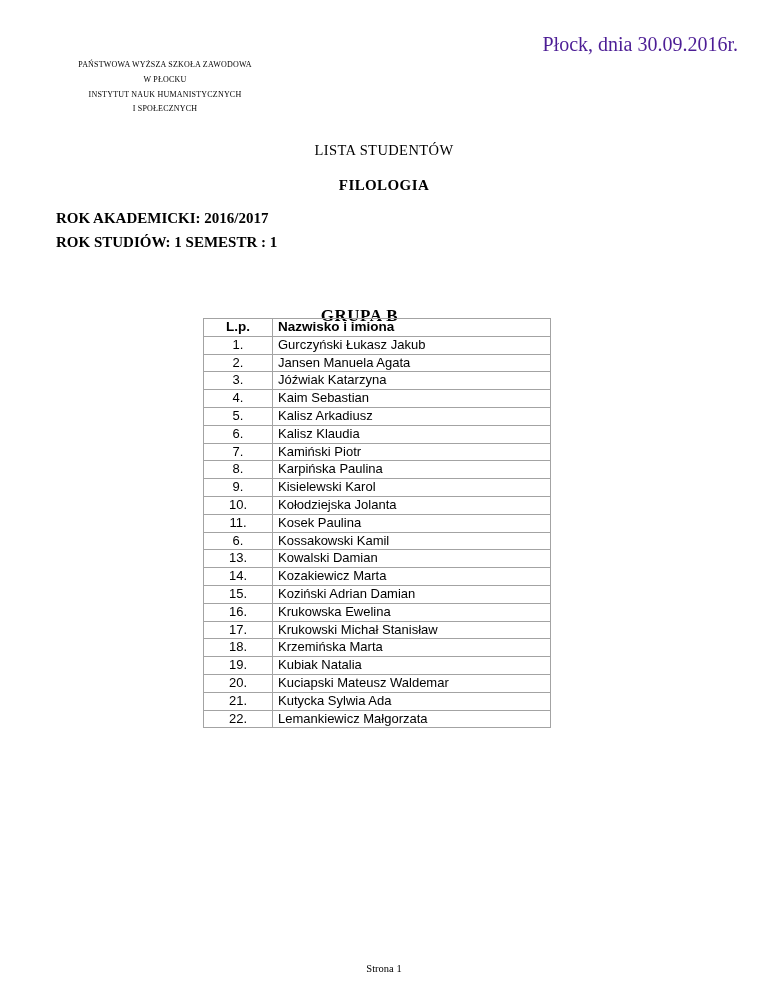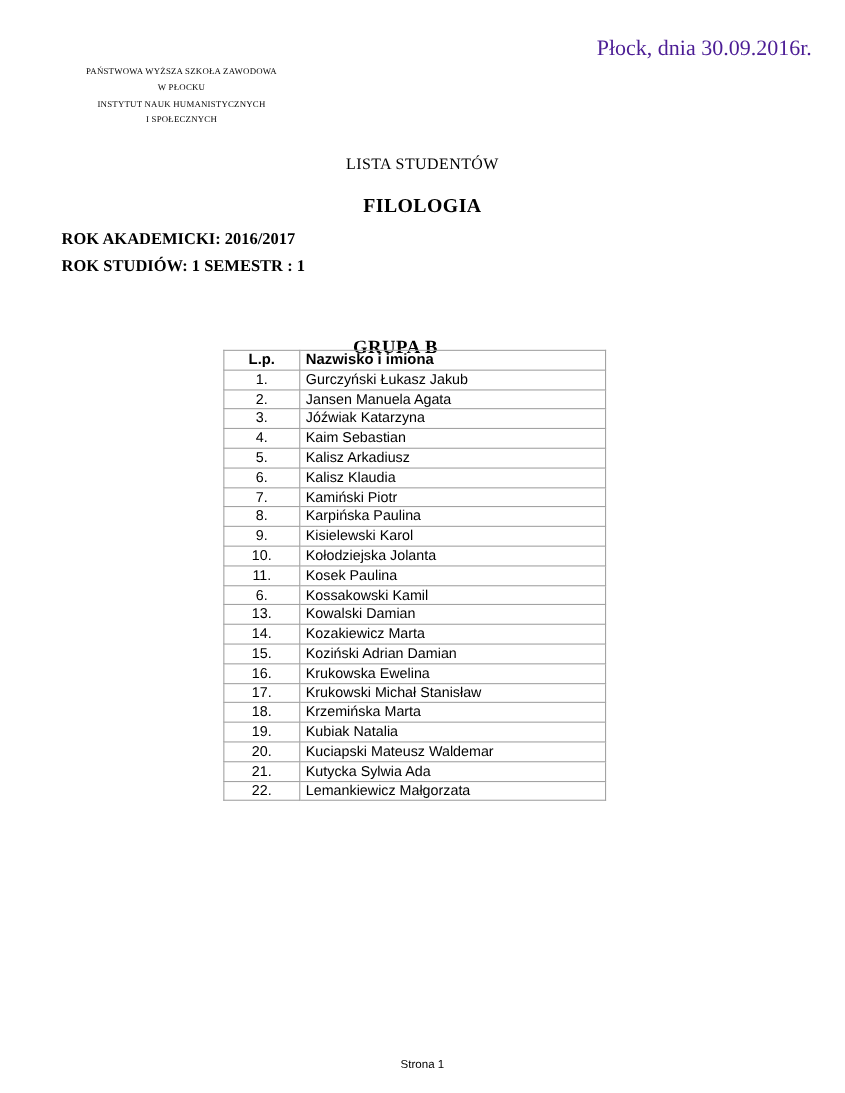--- a/index.html
+++ b/index.html
@@ -61,21 +61,21 @@
   .title-main {
     font-family: "Liberation Serif", serif;
     font-weight: normal;
     font-size: 14.5px;
     letter-spacing: 0.4px;
     margin-bottom: 18px;
   }
   .title-sub {
     font-family: "Liberation Serif", serif;
     font-weight: bold;
-    font-size: 18px;
+    font-size: 15px;
     letter-spacing: 0.4px;
   }
 
   
   .meta {
     position: absolute;
     left: 56px;
     top: 206px;
     font-family: "Liberation Serif", serif;
     font-weight: bold;
@@ -136,21 +136,21 @@
     white-space: nowrap;
   }
 
   
   .footer {
     position: absolute;
     bottom: 20px;
     left: 0;
     width: 768px;
     text-align: center;
-    font-family: Liberation Sans, sans-serif;
+    font-family: Liberation Serif, serif;
     font-size: 10.5px;
     color: #000;
   }
 </style>
 </head>
 <body>
 
 <div class="page">
 
   <div class="doc-date">Płock, dnia 30.09.2016r.</div>

